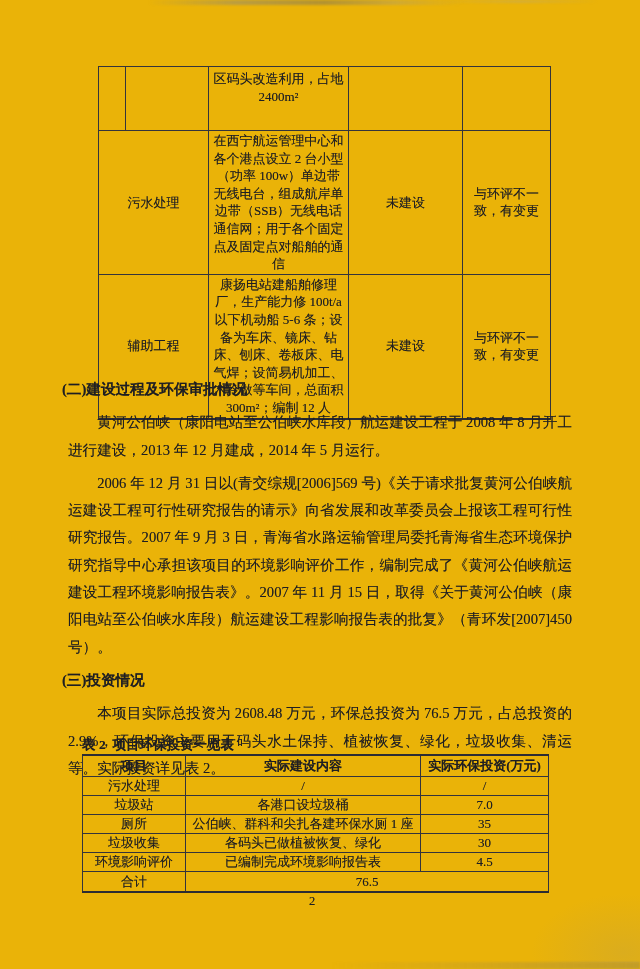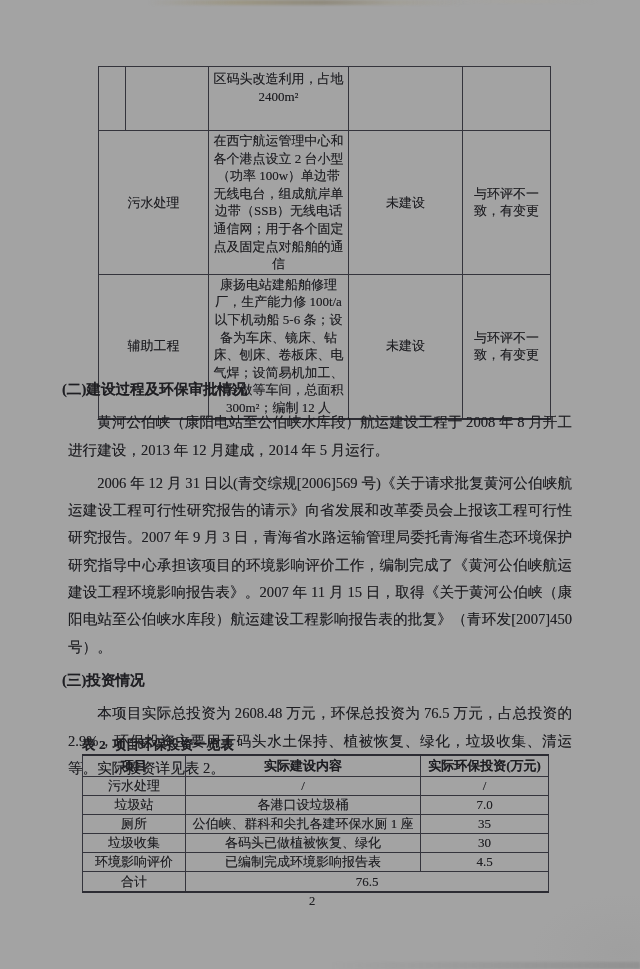--- a/index.html
+++ b/index.html
@@ -1,20 +1,20 @@
 <!DOCTYPE html>
 <html lang="zh"><head>
 <meta charset="utf-8">
 <style>
   html,body{margin:0;padding:0;background:#e8e8e8;}
   .page{
     position:relative;
     width:640px;height:969px;
     margin:0 auto;
-    background:#a3a3a3;
+    background:#eab308;
     font-family:"Liberation Serif","DejaVu Serif",serif;
     color:#1e1e22;
     overflow:hidden;
     text-shadow:0 0 .5px rgba(40,40,46,.55);
   }
 
   
   .smudge-top{
     position:absolute;left:148px;top:0;width:316px;height:5px;
     background:linear-gradient(to right,

